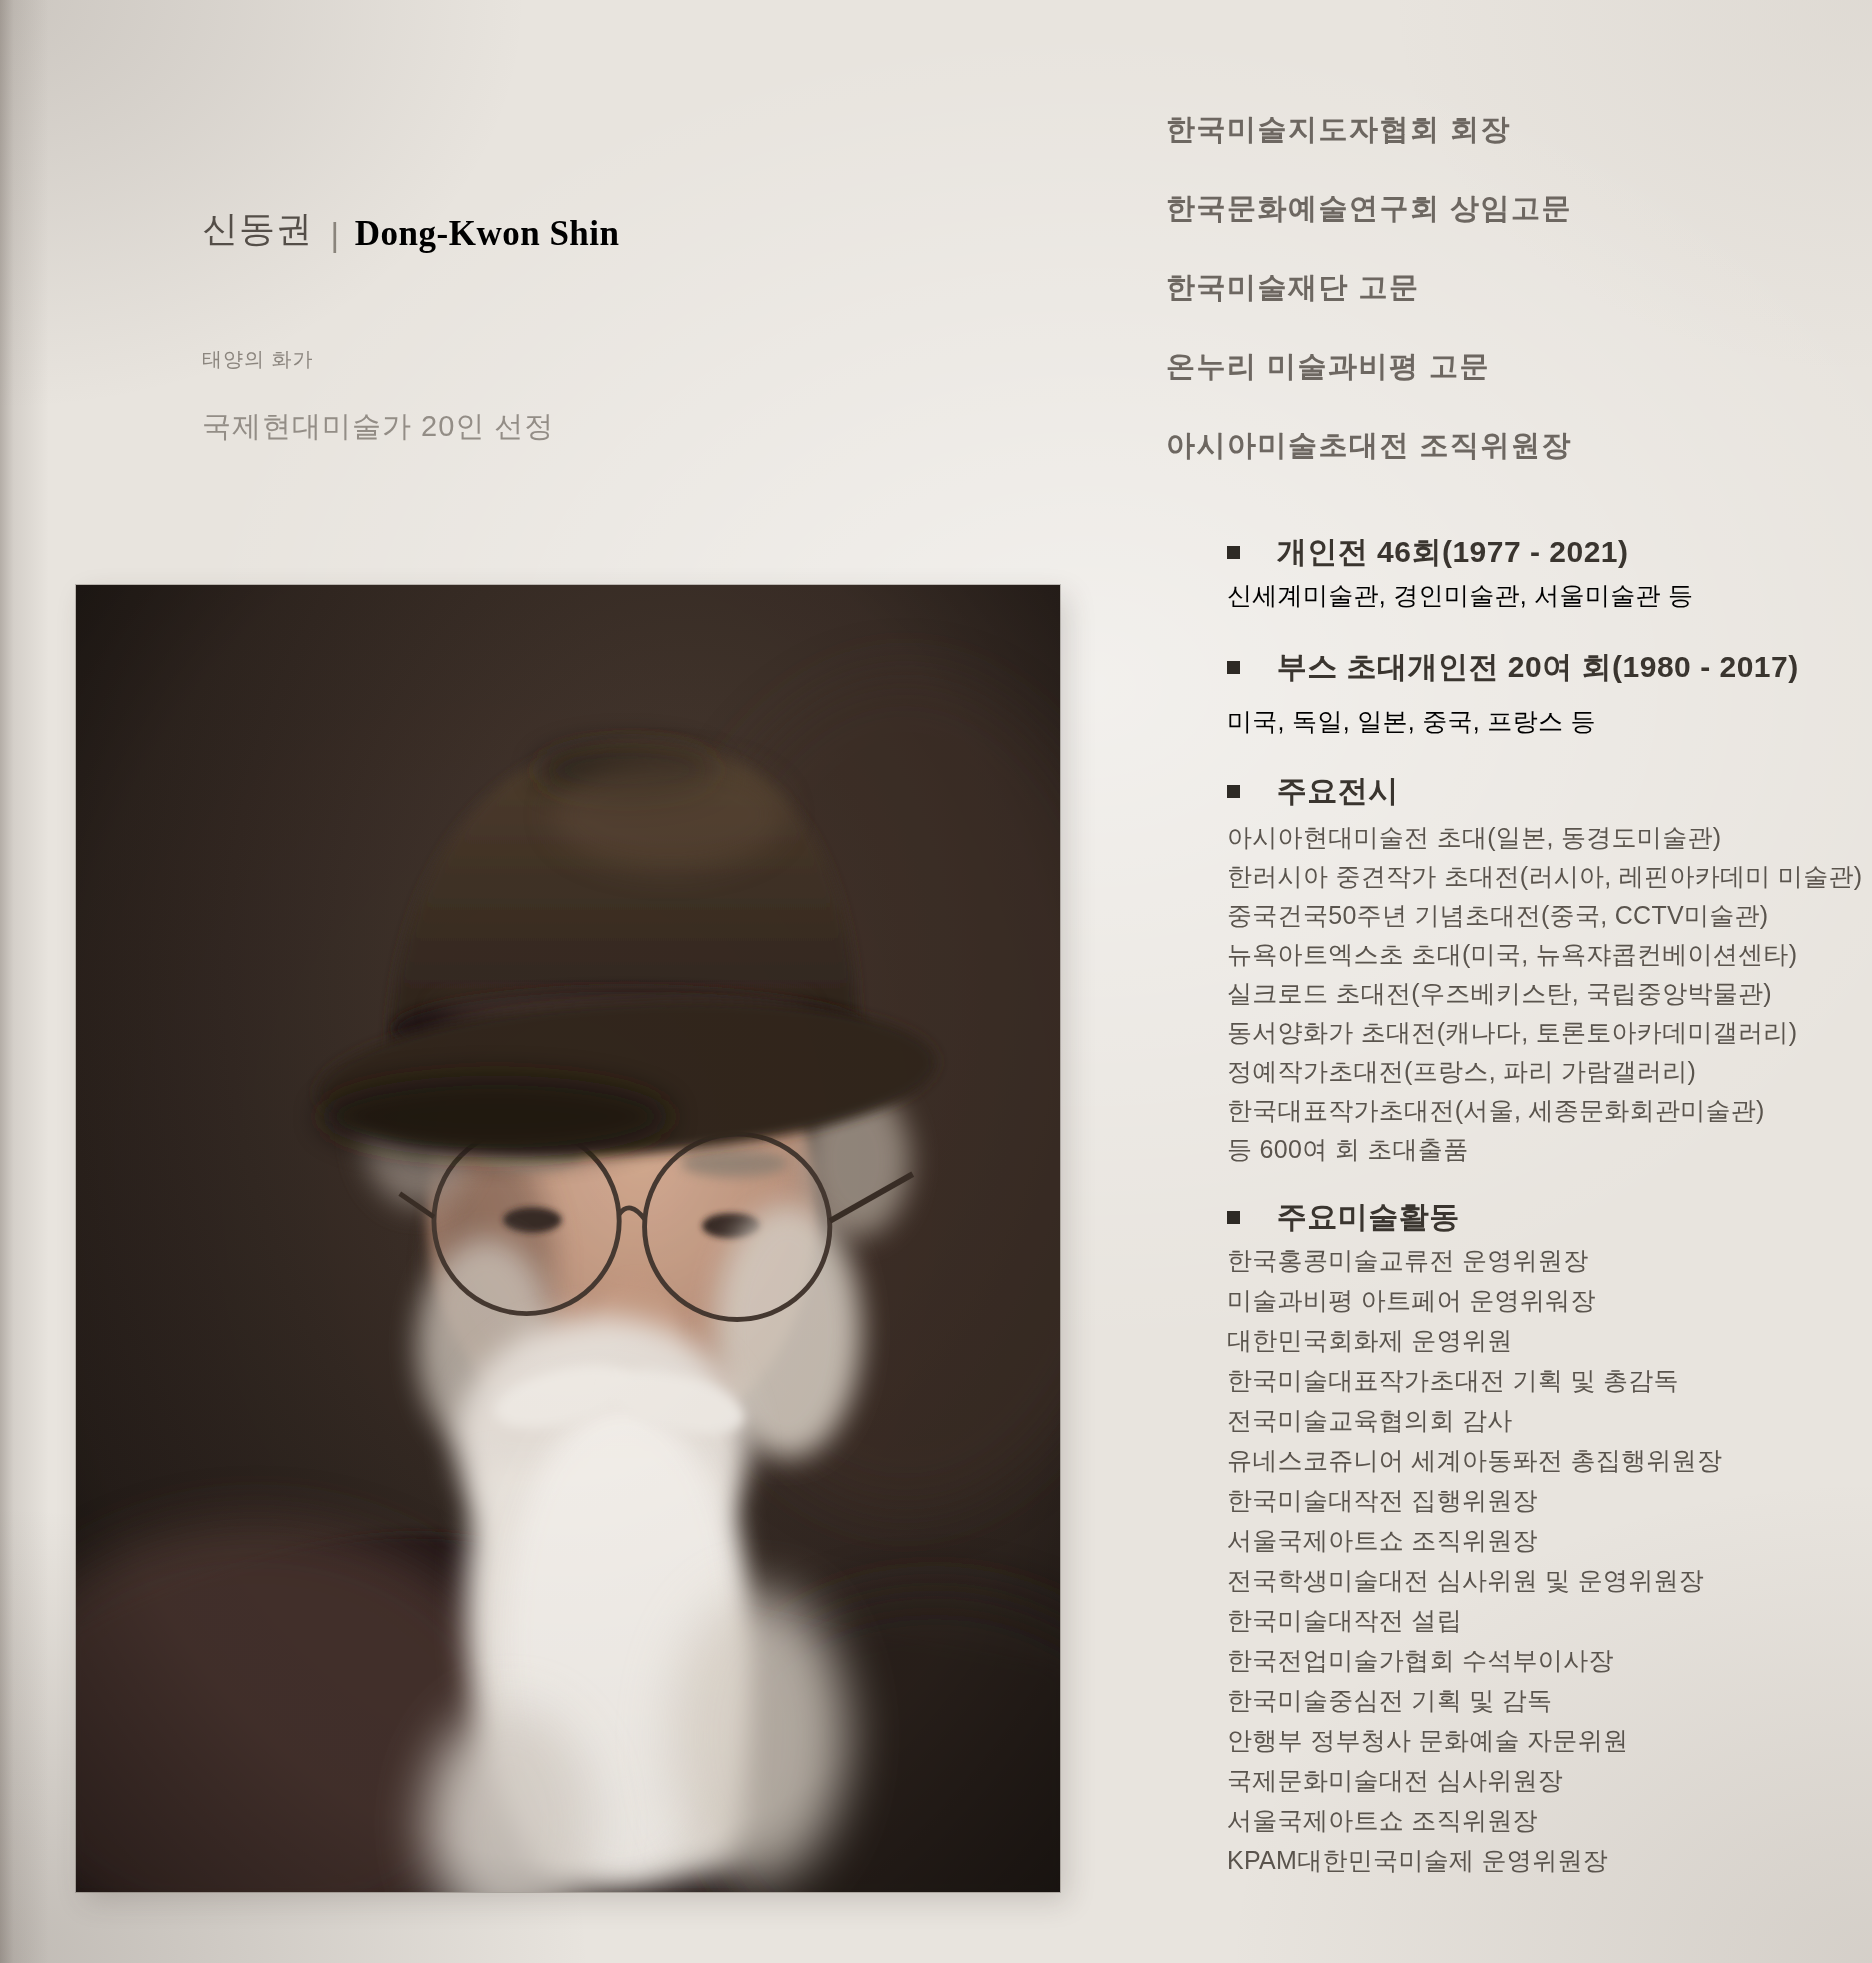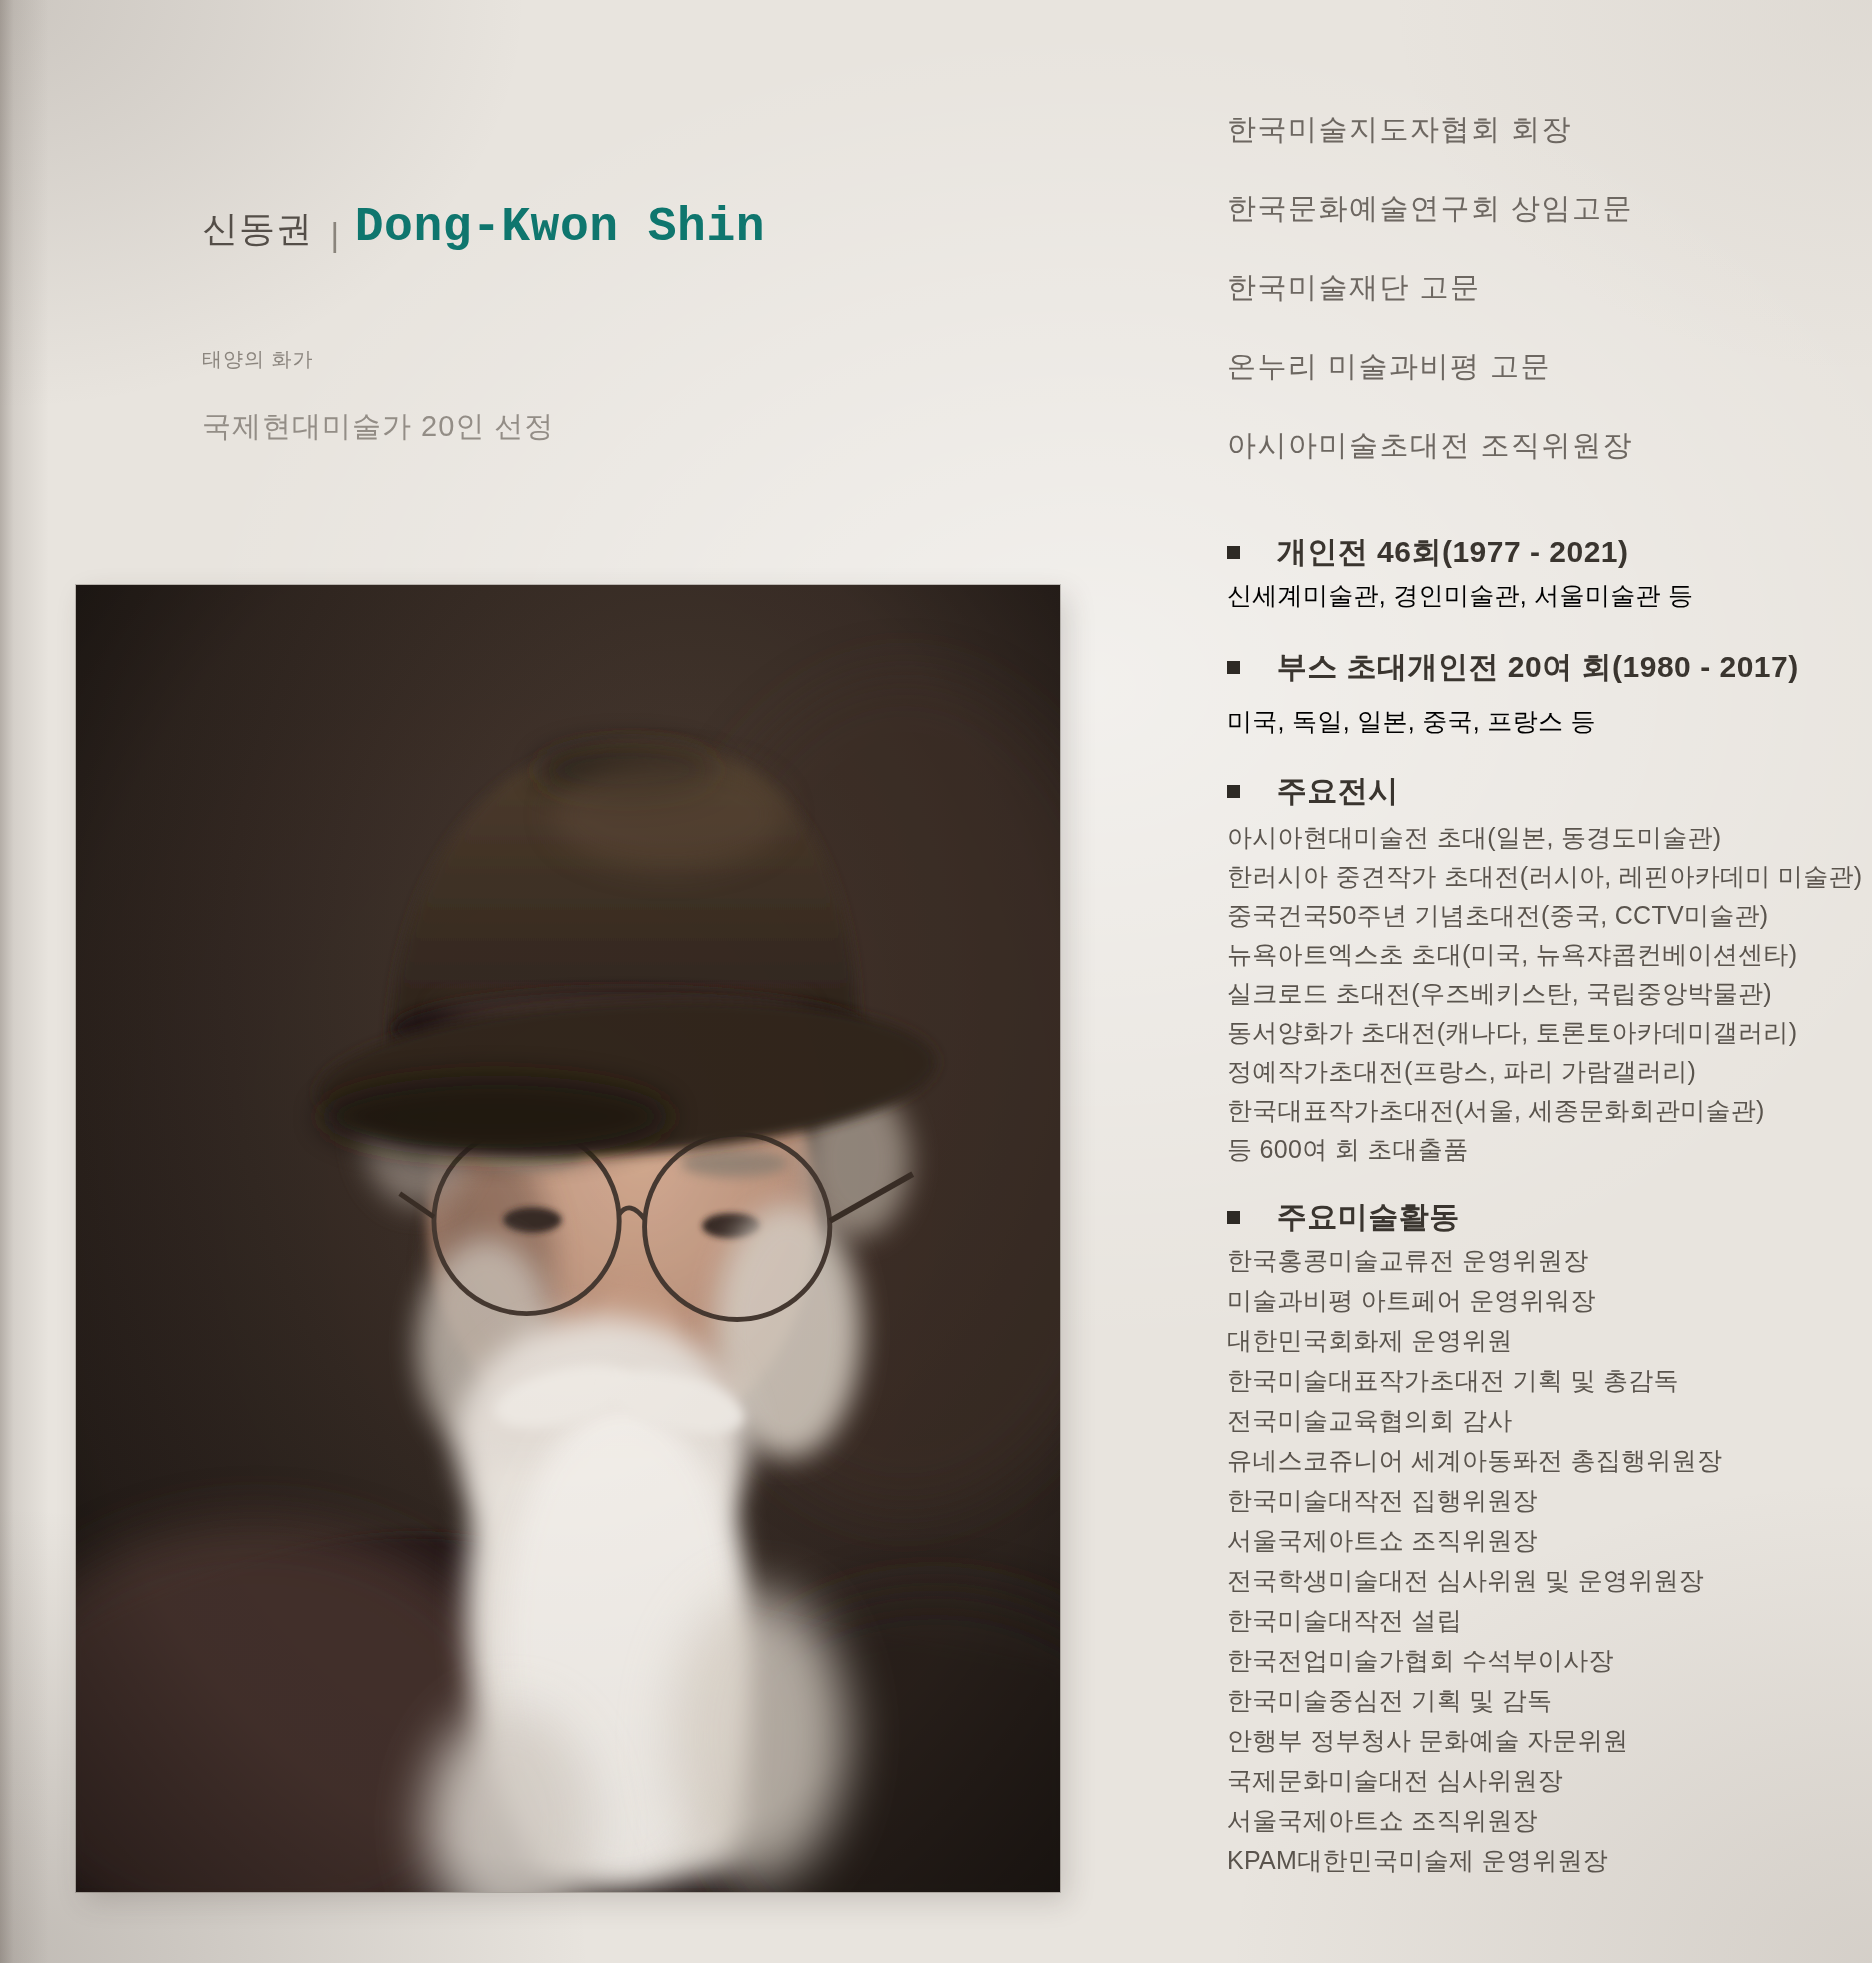--- a/index.html
+++ b/index.html
@@ -13,28 +13,28 @@
       radial-gradient(1073px 829px at 0% 100%, rgba(64,54,47,0.24), rgba(64,54,47,0) 55%),
       radial-gradient(1170px 878px at 100% 100%, rgba(110,98,88,0.16), rgba(110,98,88,0) 55%),
       radial-gradient(878px 683px at 100% 0%, rgba(140,130,118,0.10), rgba(140,130,118,0) 55%),
       #e8e4de;
   }
   .abs{position:absolute;}
   
   .name-line{left:202px;top:195px;height:59px;display:flex;align-items:flex-end;white-space:nowrap;}
   .name-kr{font-size:36px;font-weight:500;color:#544e48;letter-spacing:1px;}
   .name-sep{font-size:33px;font-weight:300;color:#8a847c;margin:0 15.6px 0 17.6px;}
-  .name-en{font-family:Liberation Mono, monospace;font-size:48px;font-weight:700;color:#0f766e;letter-spacing:0.5px;}
+  .name-en{font-family:Liberation Serif, serif;font-size:35px;font-weight:700;color:#000000;letter-spacing:0.5px;}
   .tagline{left:202px;top:337px;font-size:20px;color:#8b857e;letter-spacing:1px;line-height:45px;white-space:nowrap;}
   .achievement{left:202px;top:404px;font-size:29px;color:#938d86;letter-spacing:1px;line-height:45px;white-space:nowrap;}
   
   .portrait{left:76px;top:585px;width:984px;height:1307px;box-shadow:0 0 0 1px rgba(60,50,44,0.25), 7.8px 9.8px 27px rgba(60,50,44,0.18);background:#241d19;}
   .portrait svg{display:block;width:100%;height:100%;}
   
-  .positions{left:1227px;top:90px;width:624px;}
+  .positions{left:1166px;top:90px;width:624px;font-weight:bold;}
   .positions div{line-height:79px;font-size:29px;color:#6d6761;letter-spacing:1.5px;white-space:nowrap;}
   .sec-head{display:flex;align-items:center;height:47px;white-space:nowrap;}
   .bullet{width:12.7px;height:12.7px;background:#2e2a25;flex:0 0 12.7px;margin-right:37px;}
   .sec-title{font-size:30px;font-weight:700;color:#3a352f;letter-spacing:0.5px;}
   .body-line{font-size:25px;color:#000000;letter-spacing:0.3px;white-space:nowrap;}
   .sub1{left:1227px;top:575px;line-height:41px;}
   .sub2{left:1227px;top:701px;line-height:41px;}
   .head1{left:1227px;top:529px;}
   .head2{left:1227px;top:644px;}
   .head3{left:1227px;top:768px;}

